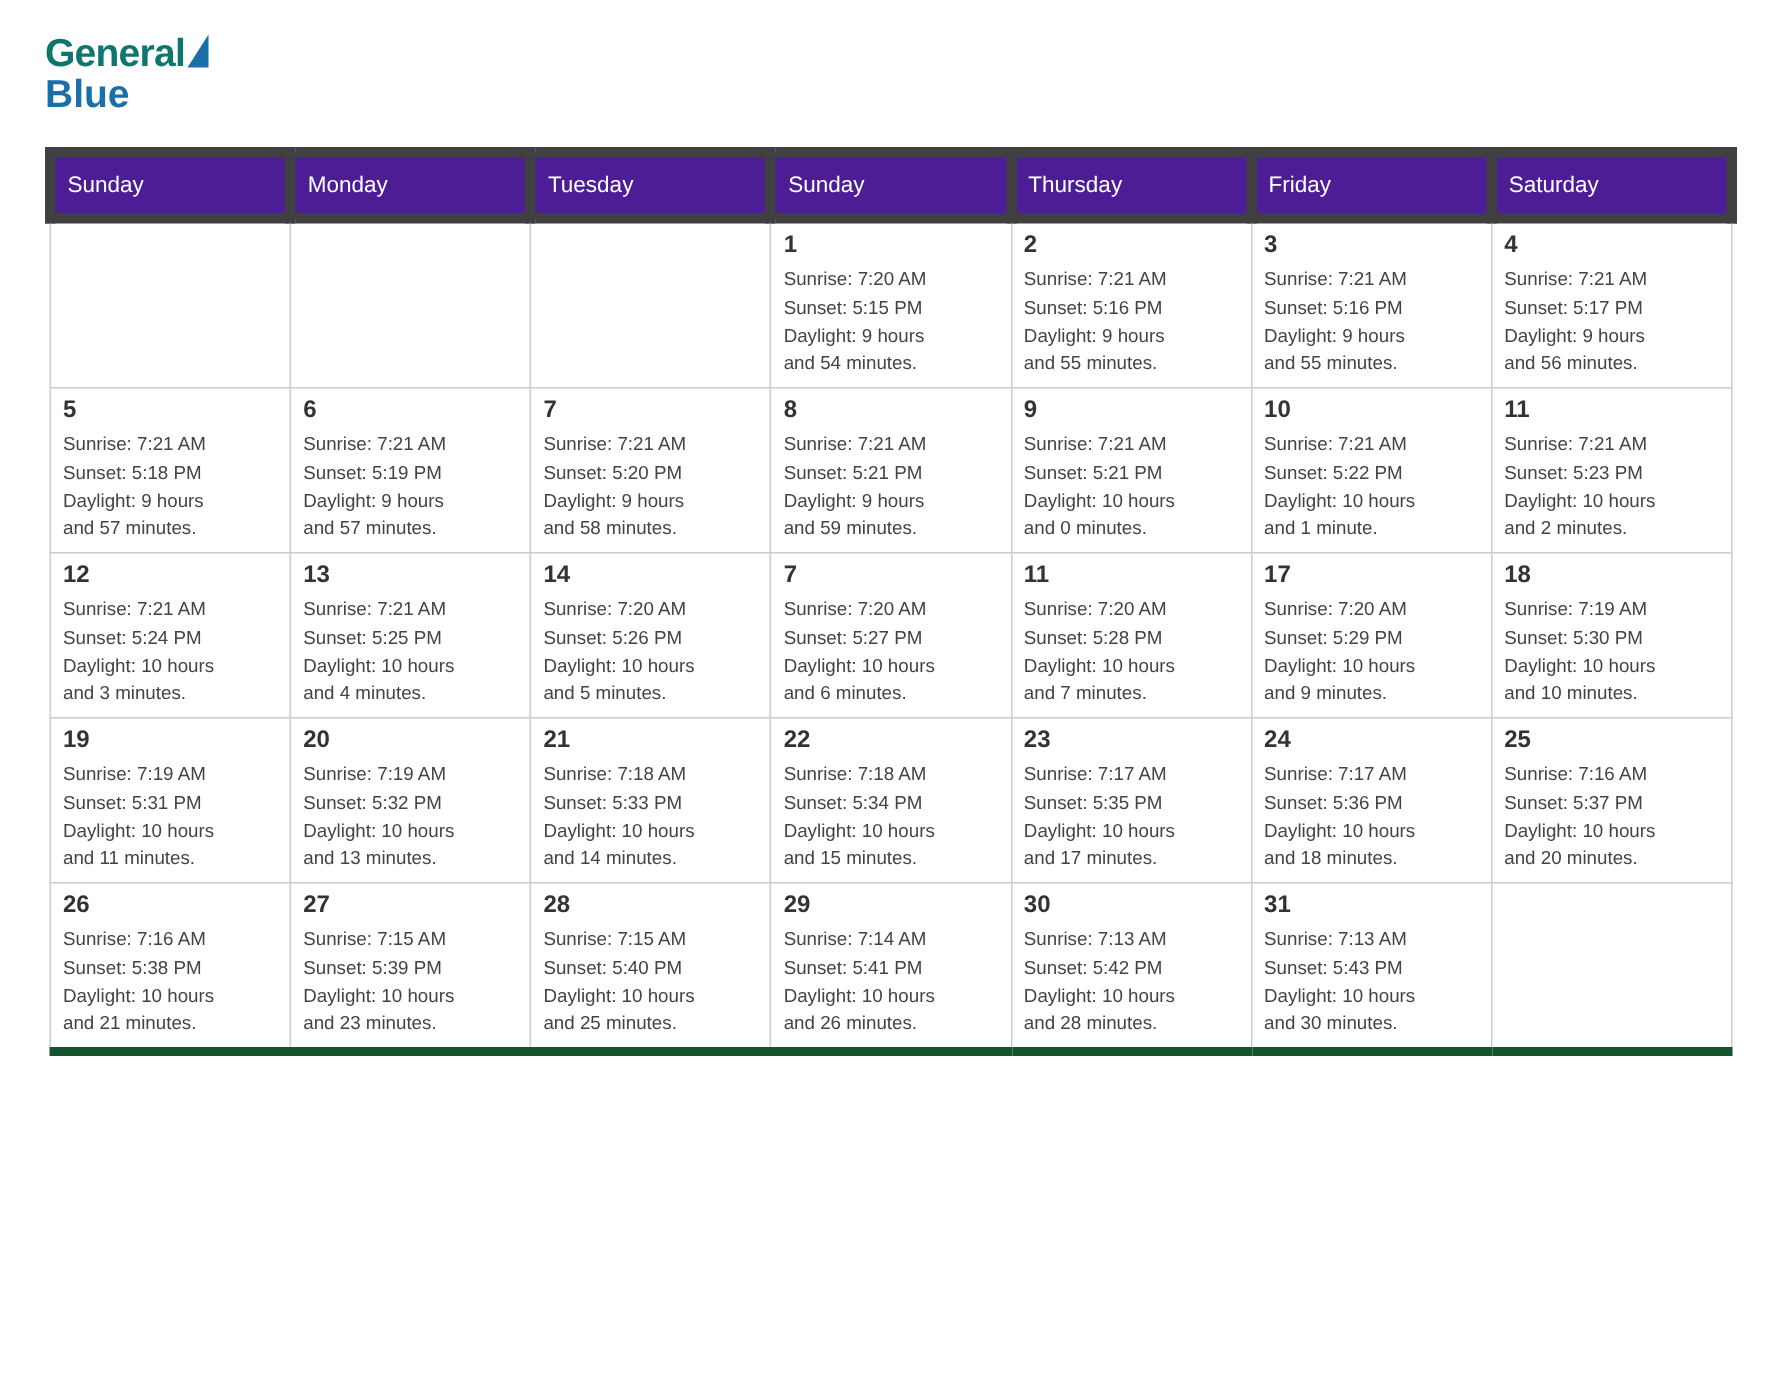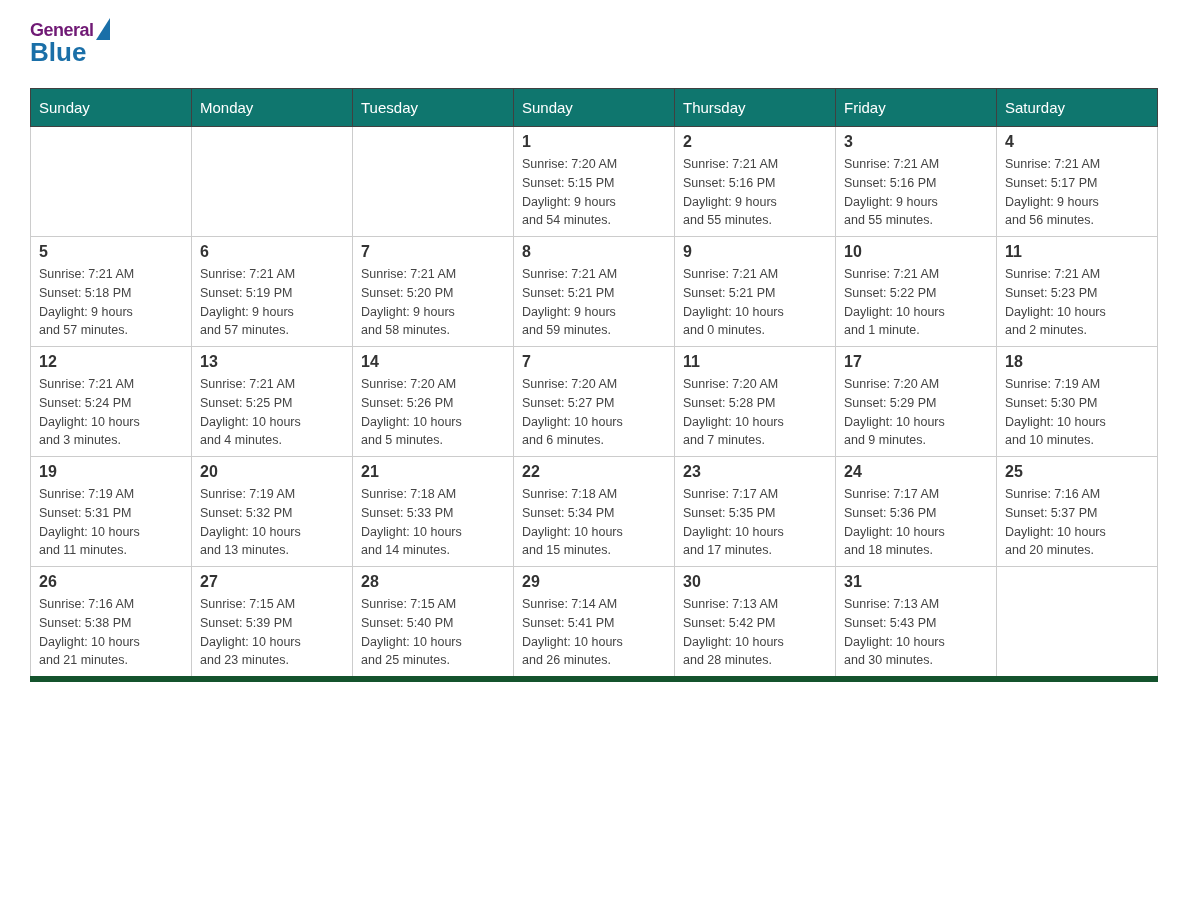--- a/index.html
+++ b/index.html
@@ -19,23 +19,23 @@
     .logo {
       display: flex;
       flex-direction: column;
       align-items: flex-start;
     }
     .logo-top {
       display: flex;
       align-items: center;
     }
     .logo-general {
-      font-size: 18px;
+      font-size: 26px;
       font-weight: bold;
-      color: #701a75;
+      color: #0f766e;
       letter-spacing: -0.5px;
     }
     .logo-triangle {
       width: 0;
       height: 0;
       border-left: 14px solid transparent;
       border-bottom: 22px solid #1a6fa8;
       margin-left: 2px;
       margin-top: -4px;
     }
@@ -59,27 +59,27 @@
       font-size: 22px;
       color: #555;
       margin-top: 4px;
     }
     .calendar-table {
       width: 100%;
       border-collapse: collapse;
       table-layout: fixed;
     }
     .calendar-table th {
-      background-color: #0f766e;
+      background-color: #4c1d95;
       color: #fff;
       font-size: 15px;
       font-weight: normal;
       padding: 10px 8px;
       text-align: left;
-      border: 1px solid #404040;
+      border: 7px solid #404040;
     }
     .calendar-table td {
       border: 1px solid #ccc;
       vertical-align: top;
       padding: 6px 8px;
       min-height: 90px;
       height: 110px;
     }
     .day-number {
       font-size: 16px;

